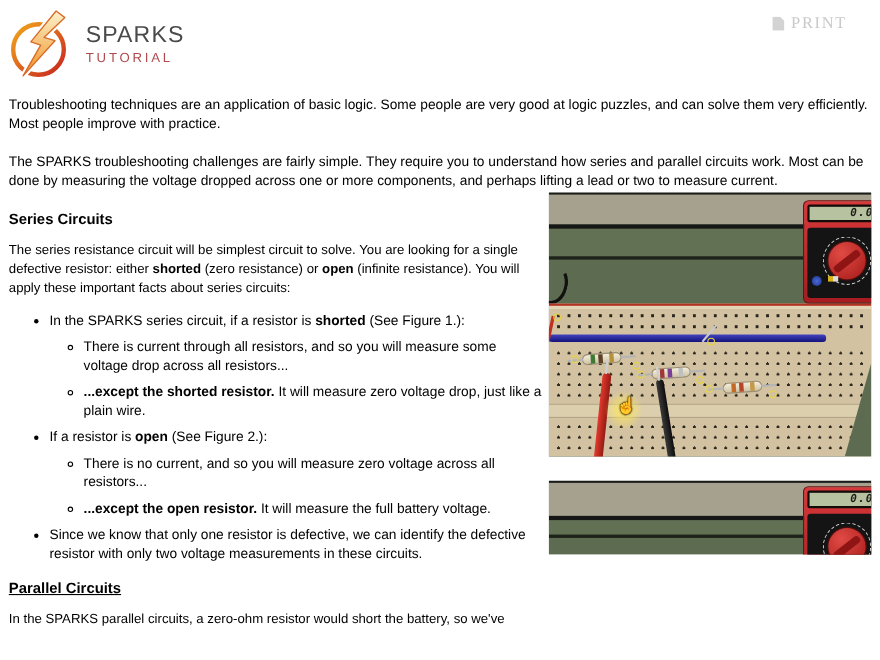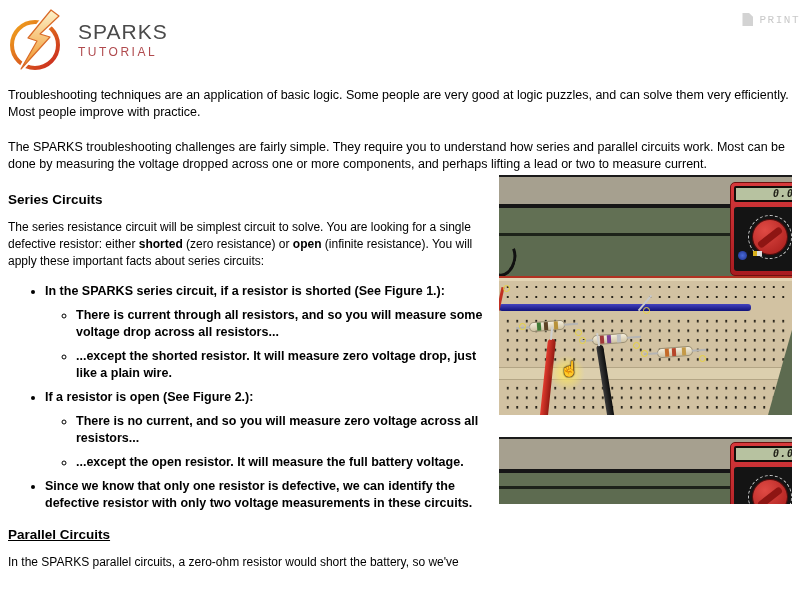--- a/index.html
+++ b/index.html
@@ -4,39 +4,39 @@
 <style>
   * { box-sizing: border-box; margin: 0; padding: 0; }
   html,body { width:800px; height:600px; overflow:hidden; background:#fff;
     font-family:"Liberation Sans", sans-serif; color:#000; }
 
   
   header { position:relative; height:74px; padding:8px 8px 0; }
   .logo { display:flex; align-items:center; gap:12px; }
   .logo-text .logo-title { font-size:21px; color:#4a4a4a; letter-spacing:1px; line-height:1.05; }
   .logo-text .logo-subtitle { font-size:12px; color:#b04a4e; letter-spacing:2.5px; margin-top:1px; }
-  .print-btn { position:absolute; right:0; top:13px; display:flex; align-items:center; gap:6px;
-    background:none; border:none; color:#c9c9c9; font-family:Liberation Mono, monospace;
-    font-size:11px; letter-spacing:1.5px; cursor:pointer; }
+  .print-btn { position:absolute; right:30px; top:13px; display:flex; align-items:center; gap:6px;
+    background:none; border:none; color:#c9c9c9; font-family:Liberation Serif, serif;
+    font-size:15px; letter-spacing:1.5px; cursor:pointer; }
   .print-icon { position:relative; width:11px; height:13px; background:#d3d3d3; display:inline-block;
     clip-path:polygon(0 0,60% 0,100% 32%,100% 100%,0 100%); }
 
   
   main { padding:0 8px; }
   h1 { font-size:15.5px; font-weight:bold; margin:27px 0 0; }
   .intro-p { font-size:12.5px; line-height:17px; margin-top:13px; }
   .intro-p + .intro-p { margin-top:18px; }
 
   .columns { display:flex; margin-top:2px; }
   .left-col { width:486px; flex:0 0 auto; margin-right:5px; }
   .right-col { width:293px; flex:0 0 auto; }
 
   h2 { font-size:13.5px; font-weight:bold; margin:17px 0 12px; }
   .left-col p { font-size:12px; line-height:17px; }
-  .left-col ul { margin:13px 0 0; padding-left:37px; font-size:12.5px; line-height:17px;font-weight:bold; }
+  .left-col ul { margin:13px 0 0; padding-left:37px; font-size:12.5px; line-height:17px; }
   .left-col li { margin-bottom:7px; }
   .left-col li ul { margin:7px 0 0; padding-left:31px; list-style-type:circle; }
   .parallel-h { margin-top:15px;text-decoration:underline; }
 
   
   .scene { position:relative; width:293px; background:#5d6b50; overflow:hidden; }
   .scene.fig1 { height:240px; }
   .scene.fig2 { height:67px; margin-top:22px; }
   .ly { position:absolute; left:0; right:0; }
   .band-black-top { top:0; height:2px; background:#1b1b1b; }

